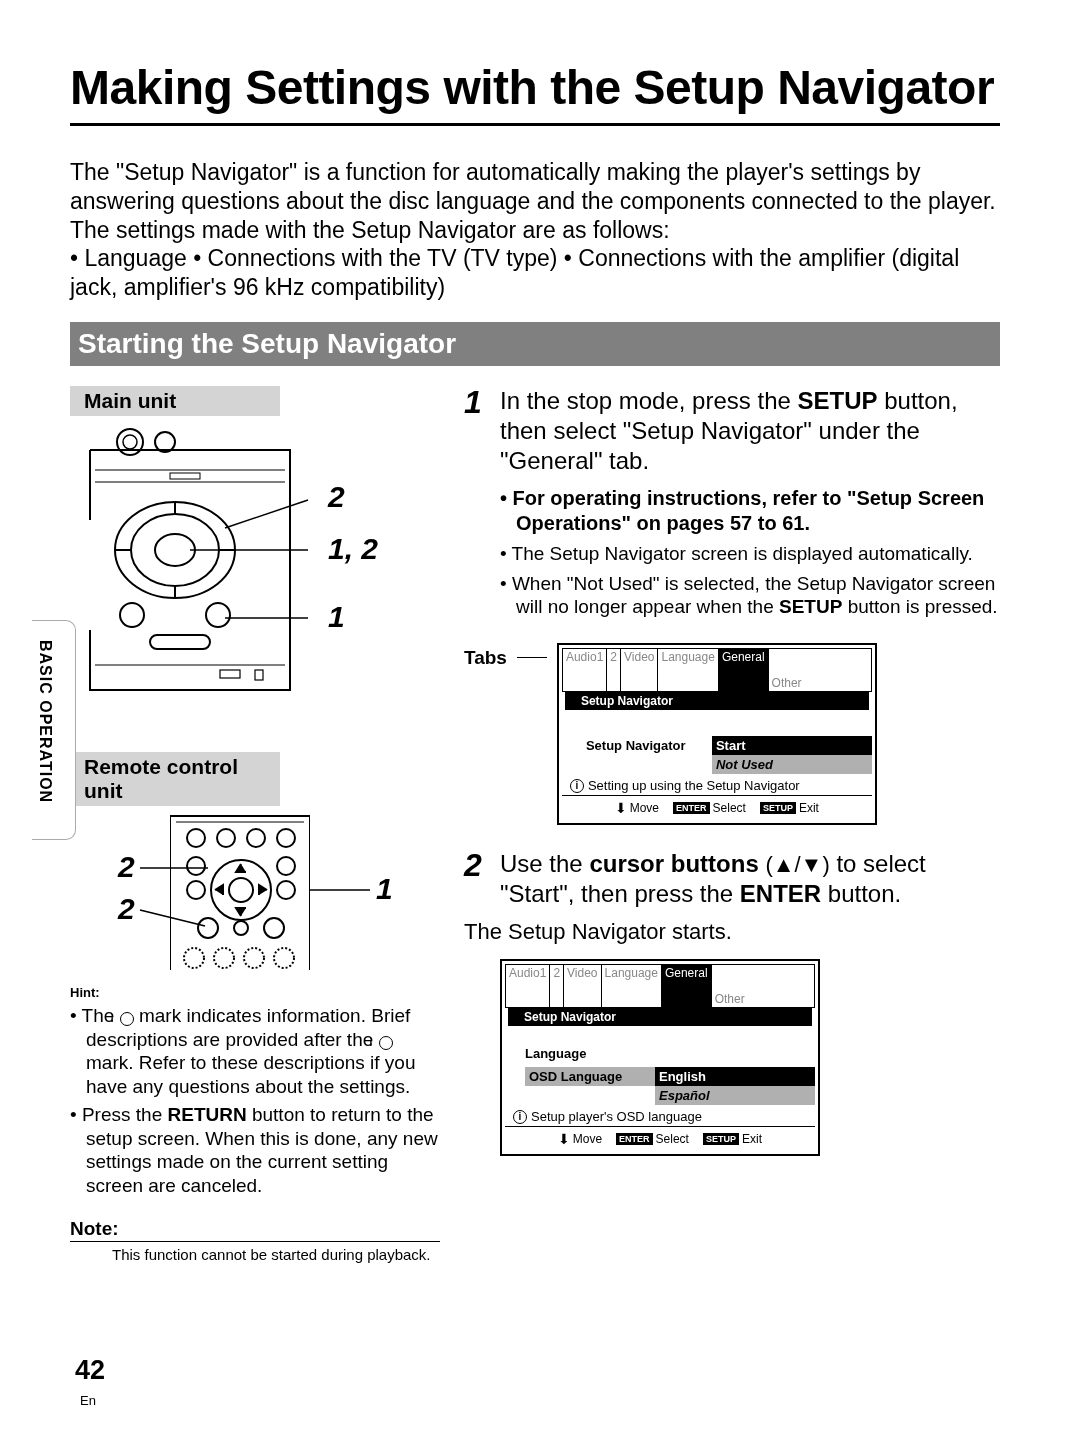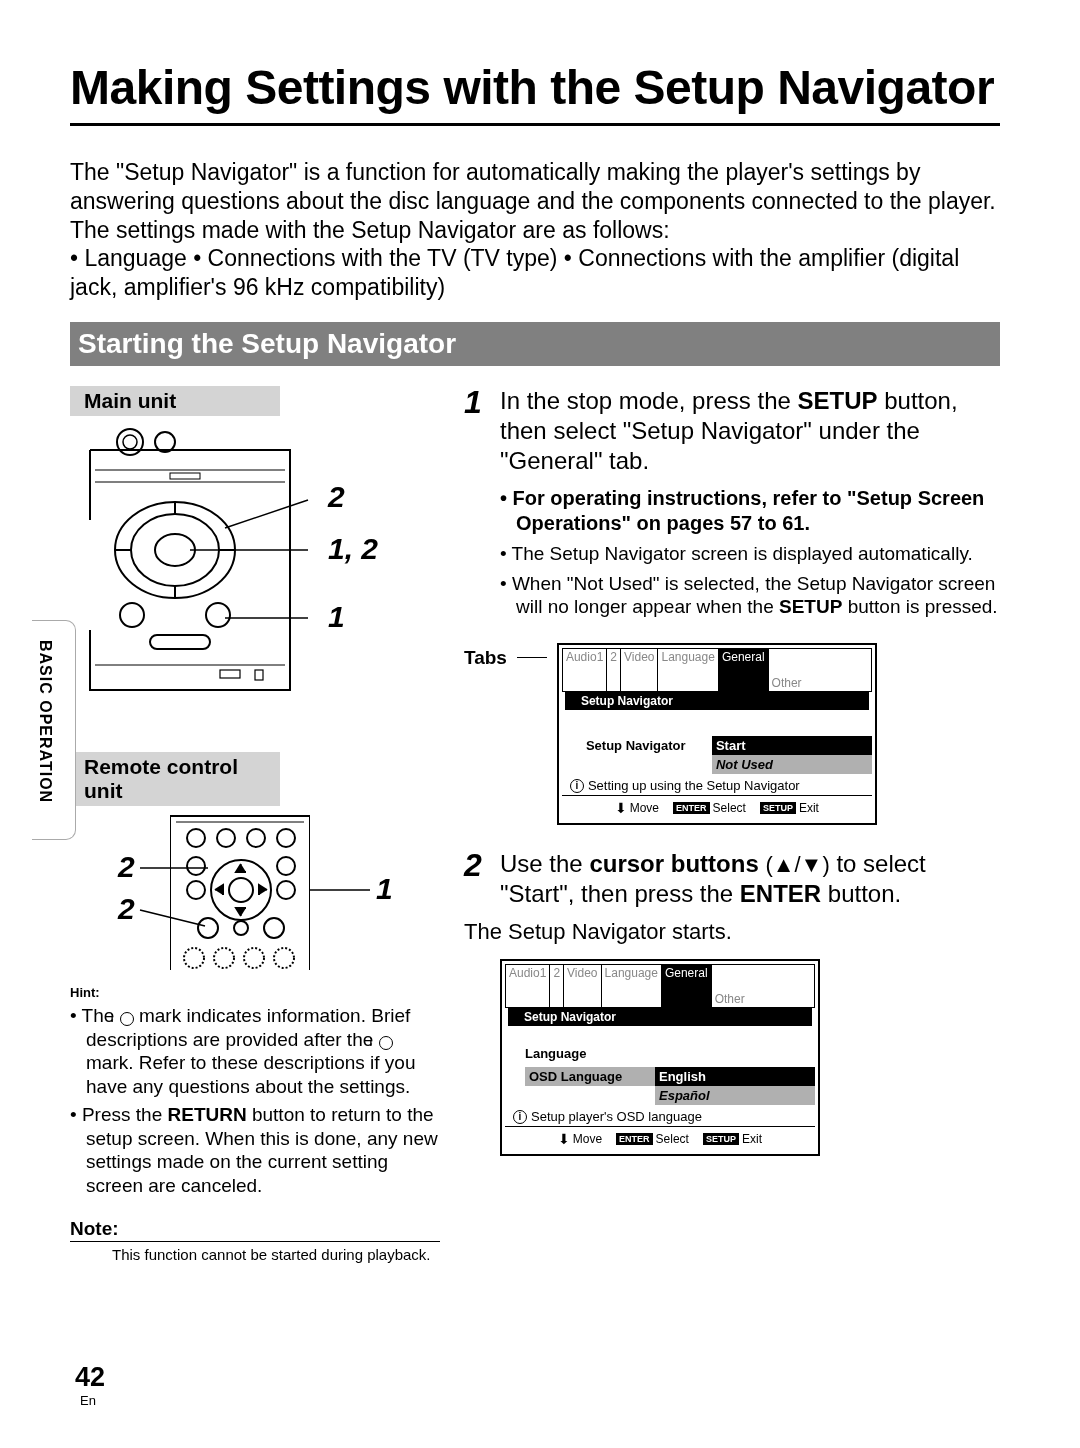--- a/index.html
+++ b/index.html
@@ -87,21 +87,21 @@
     font-size: 19px;
     border-bottom: 1px solid #000;
     width: 370px;
     margin-bottom: 4px;
     padding-bottom: 1px;
   }
   .note-text { font-size: 15px; line-height: 1.2; margin-left: 42px; }
   .page-num {
     position: absolute;
     left: 75px;
-    bottom: 55px;
+    bottom: 62px;
     font-family: "Arial Narrow", Arial, sans-serif;
     font-weight: bold;
     font-size: 27px;
   }
   .page-lang {
     position: absolute;
     left: 80px;
     bottom: 40px;
     font-size: 13px;
   }

